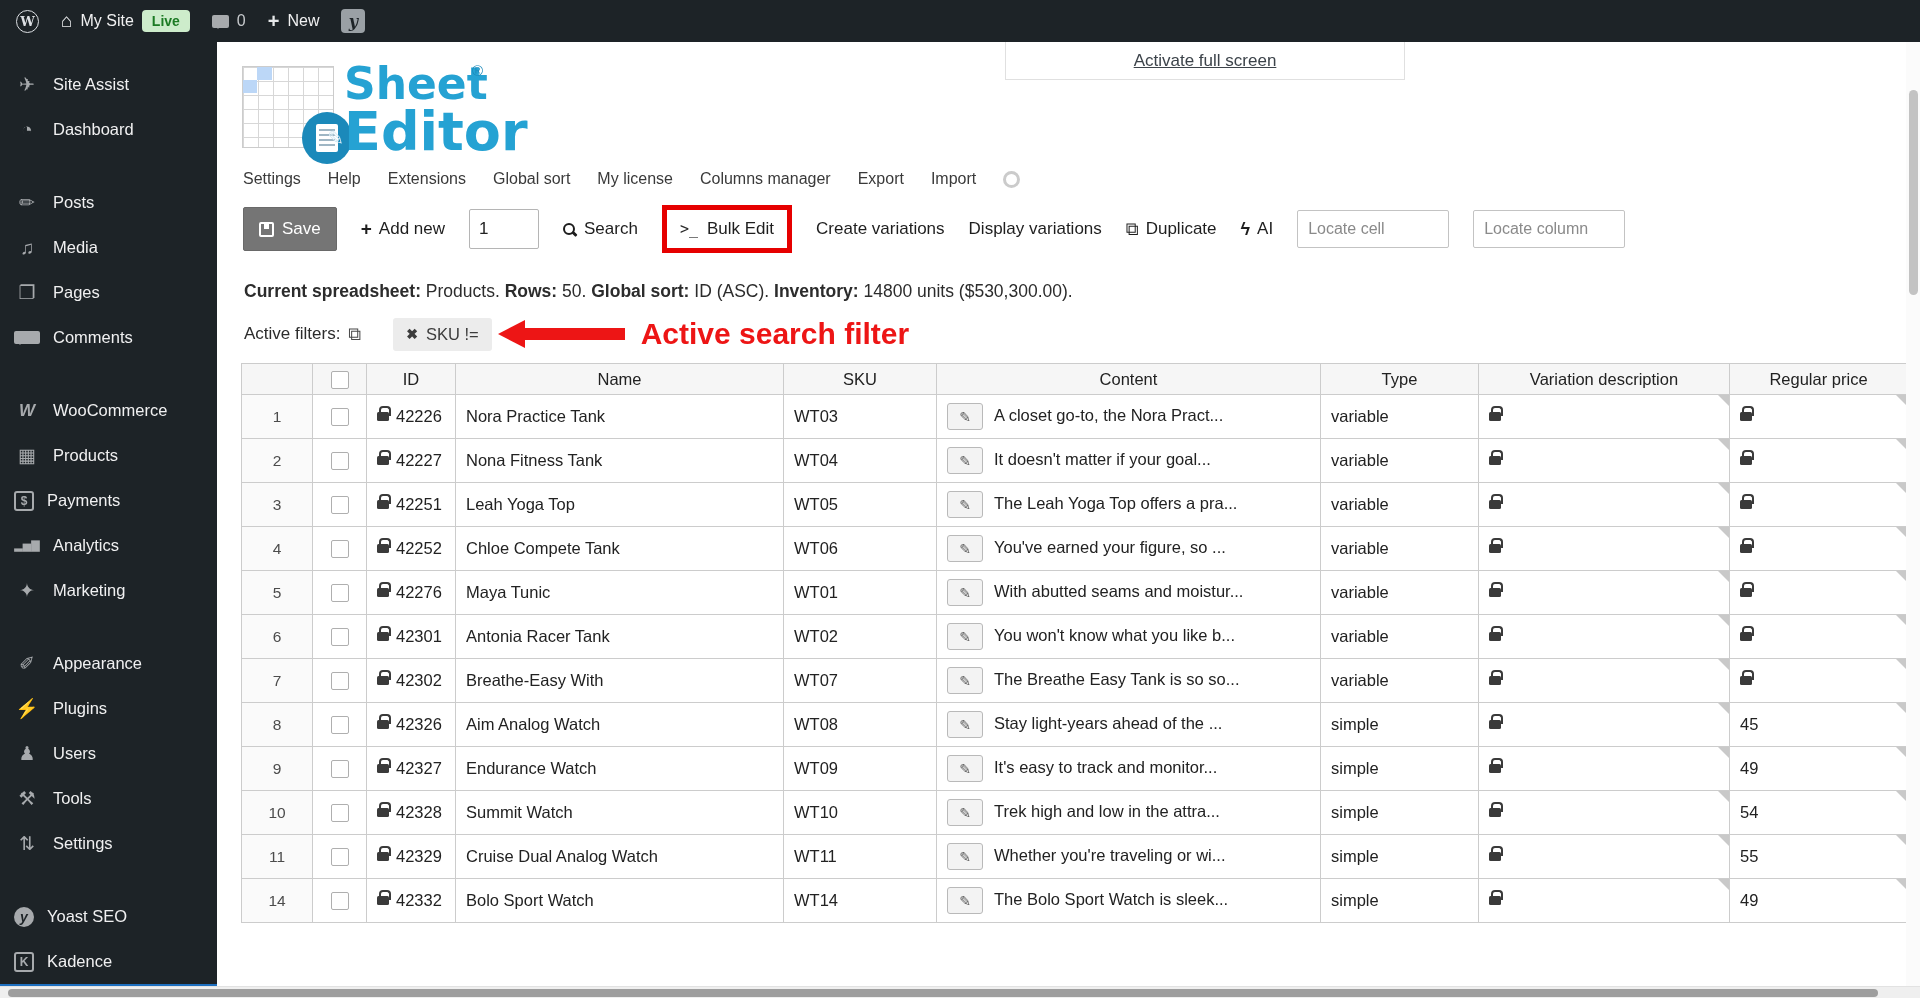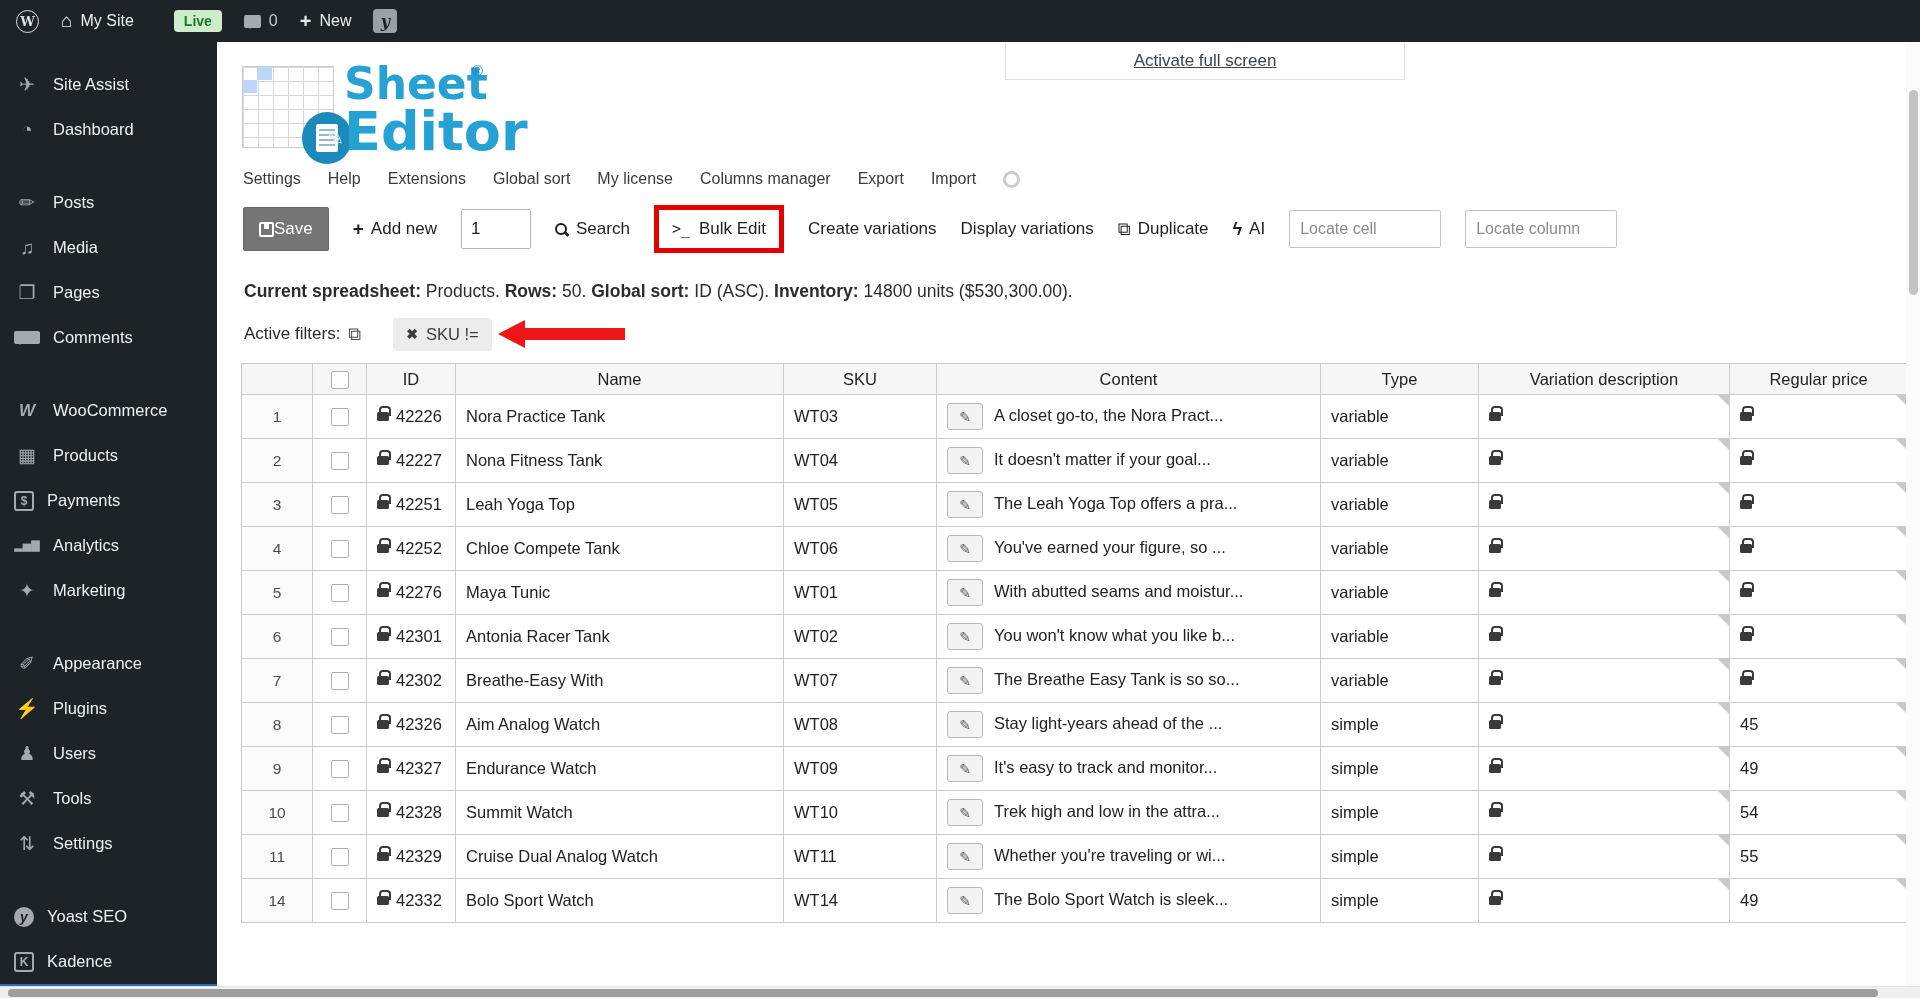--- a/index.html
+++ b/index.html
@@ -9,21 +9,21 @@
   
   #admin-bar { position:absolute; left:0; top:0; width:1920px; height:42px;
     background:#1d2327; color:#f0f0f1; display:flex; align-items:center;
     padding:0 16px; font-size:16px; z-index:50; }
   #admin-bar .grp { display:flex; align-items:center; gap:8px; margin-right:22px; }
   .wp-logo { width:23px; height:23px; border:1.6px solid #dcdfe3; border-radius:50%;
     display:flex; align-items:center; justify-content:center; font-size:13px;
     font-weight:bold; color:#dcdfe3; font-family:"DejaVu Serif",serif; }
   .home-ico { font-size:19px; color:#e6e8ea; }
   .live-badge { background:#cdeccb; color:#1c7a24; font-weight:bold; font-size:14px;
-    padding:3px 10px; border-radius:4px;margin-left:32px; }
+    padding:3px 10px; border-radius:4px; }
   .bubble { display:inline-block; width:17px; height:13px; background:#a7aaad;
     border-radius:2px; position:relative; }
   .bubble::after { content:""; position:absolute; left:3px; bottom:-5px;
     border:4px solid transparent; border-top-color:#a7aaad;
     border-left-width:3px; border-right-width:3px; }
   .count { color:#c6c9cc; }
   .plus { font-size:20px; font-weight:bold; color:#e6e8ea; }
   .yoast-badge { width:24px; height:24px; background:#9aa0a5; border-radius:4px;
     color:#1d2327; font-weight:bold; font-style:italic; font-size:16px;
     display:flex; align-items:center; justify-content:center;
@@ -96,21 +96,21 @@
 
   
   #plugin-nav { position:absolute; left:243px; top:170px; display:flex;
     align-items:center; gap:27px; font-size:16px; color:#3a3a3a; }
   .ring { width:17px; height:17px; border:3px solid #cbcbcb; border-radius:50%; }
 
   
   #toolbar { position:absolute; left:243px; top:203px; height:52px; display:flex;
     align-items:center; gap:24px; font-size:17px; color:#1e1e1e; }
   #save-btn { background:#757575; color:#fff; border:1px solid #696969; border-radius:2px;
-    height:44px; padding:0 15px; display:flex; align-items:center; font-size:17px; }
+    height:44px; padding:0 15px; display:flex; align-items:center; gap:8px; font-size:17px; }
   .floppy { display:inline-block; width:15px; height:15px; border:2px solid #fff;
     border-radius:2px; position:relative; }
   .floppy::before { content:""; position:absolute; top:0; left:3px; width:5px;
     height:5px; background:#fff; }
   .tb-item { display:flex; align-items:center; gap:7px; }
   #add-count { width:70px; height:40px; border:1px solid #b5b5b5; border-radius:2px;
     padding-left:9px; font-size:17px; color:#222;
     font-family:"Liberation Sans",sans-serif; }
   .mag { display:inline-block; width:12px; height:12px; border:2.6px solid #1d1d1d;
     border-radius:50%; position:relative; margin-right:2px; }
@@ -359,20 +359,21 @@
   <span>Active filters:</span>
   <span class="copy-ico">⧉</span>
   <span id="filter-chip">
     <span class="x">✖</span>
     <span>SKU !=</span>
   </span>
   <span id="filter-arrow">
     <span class="arr-head"></span>
     <span class="arr-shaft"></span>
   </span>
+  <span id="filter-note">Active search filter</span>
 </div>
 
 <div id="table-wrap">
   <table id="sheet-table">
       <colgroup>
         <col style="width: 71px;">
         <col style="width: 54px;">
         <col style="width: 89px;">
         <col style="width: 328px;">
         <col style="width: 153px;">

